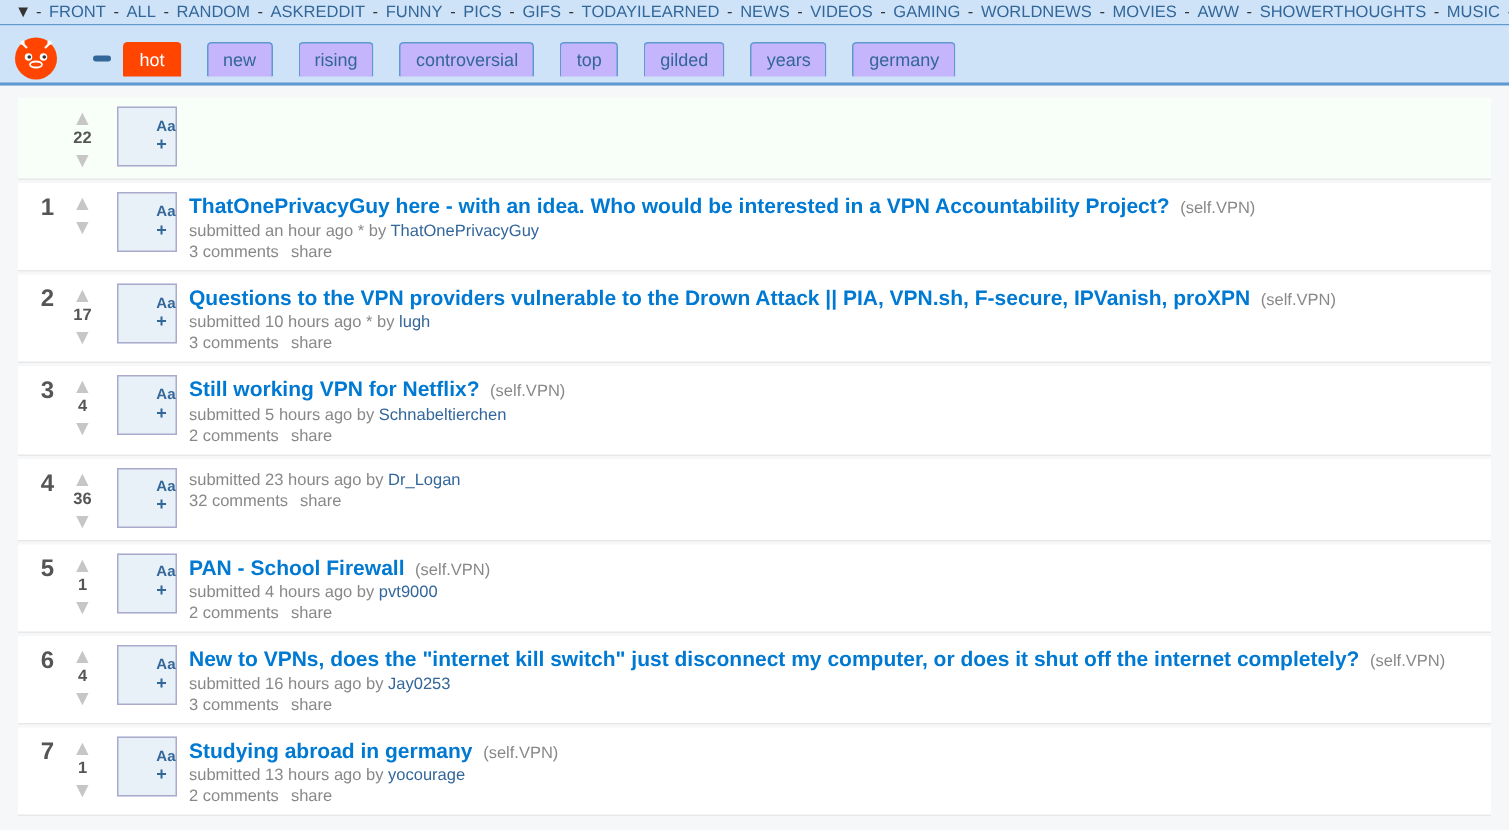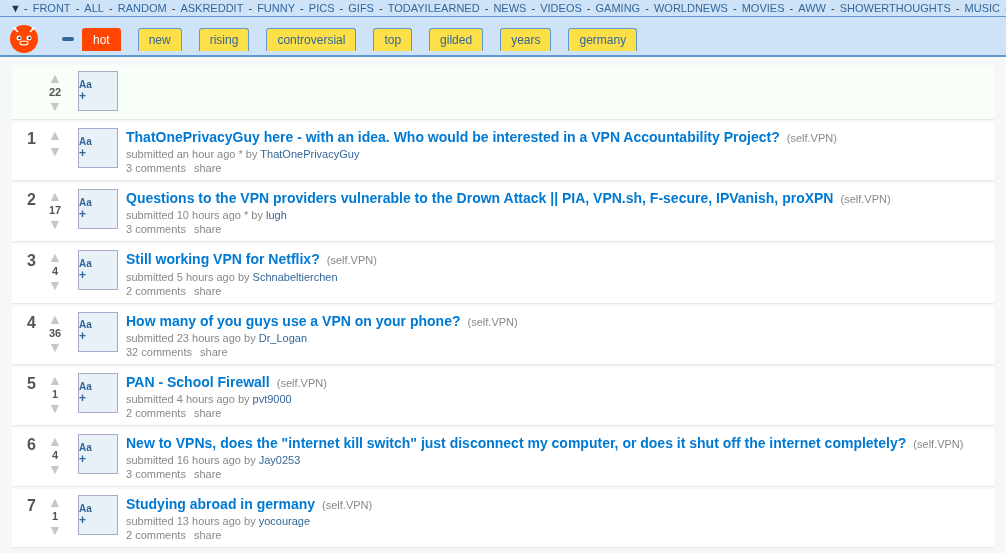--- a/index.html
+++ b/index.html
@@ -58,21 +58,21 @@
       align-items: flex-end;
       gap: 17px;
     }
     .tab {
       padding: 4px 10px;
       font-size: 12px;
       cursor: pointer;
       border-radius: 3px 3px 0 0;
       text-decoration: none;
       color: #336699;
-      background: #fde047;
+      background: #c4b5fd;
       border: 1px solid #5f99cf;
       border-bottom: none;
     }
     .tab.active {
       background: #ff4500;
       color: white;
       border-color: #ff4500;
     }
 
     
@@ -125,21 +125,21 @@
       line-height: 1;
     }
     .thumbnail {
       width: 40px;
       height: 40px;
       background: #e8f0f8;
       border: 1px solid #aac;
       margin: 0 8px;
       display: flex;
       align-items: center;
-      justify-content: flex-start;
+      justify-content: flex-end;
       font-size: 9px;
       color: #336699;
       flex-shrink: 0;
       font-weight: bold;
     }
     .post-content {
       flex: 1;
     }
     .post-title {
       font-size: 14px;
@@ -276,21 +276,20 @@
         <div class="post-rank">4</div>
         <div class="vote-col">
           <div class="vote-arrow-up">▲</div>
           <div class="vote-count">36</div>
           <div class="vote-arrow-down">▼</div>
         </div>
         <div class="thumbnail">
           <span style="font-size:10px;font-weight:bold;color:#336699;line-height:1.1">Aa<br><span style="font-size:12px">+</span></span>
         </div>
         <div class="post-content">
-          <div><a href="#" class="post-title">How many of you guys use a VPN on your phone?</a><span class="post-domain"> (self.VPN)</span></div>
           <div class="post-meta">submitted 23 hours ago by <a href="#">Dr_Logan</a></div>
           <div class="post-actions"><a href="#">32 comments</a><a href="#">share</a></div>
         </div>
       </div>
       <div class="post-row">
         <div class="post-rank">5</div>
         <div class="vote-col">
           <div class="vote-arrow-up">▲</div>
           <div class="vote-count">1</div>
           <div class="vote-arrow-down">▼</div>

